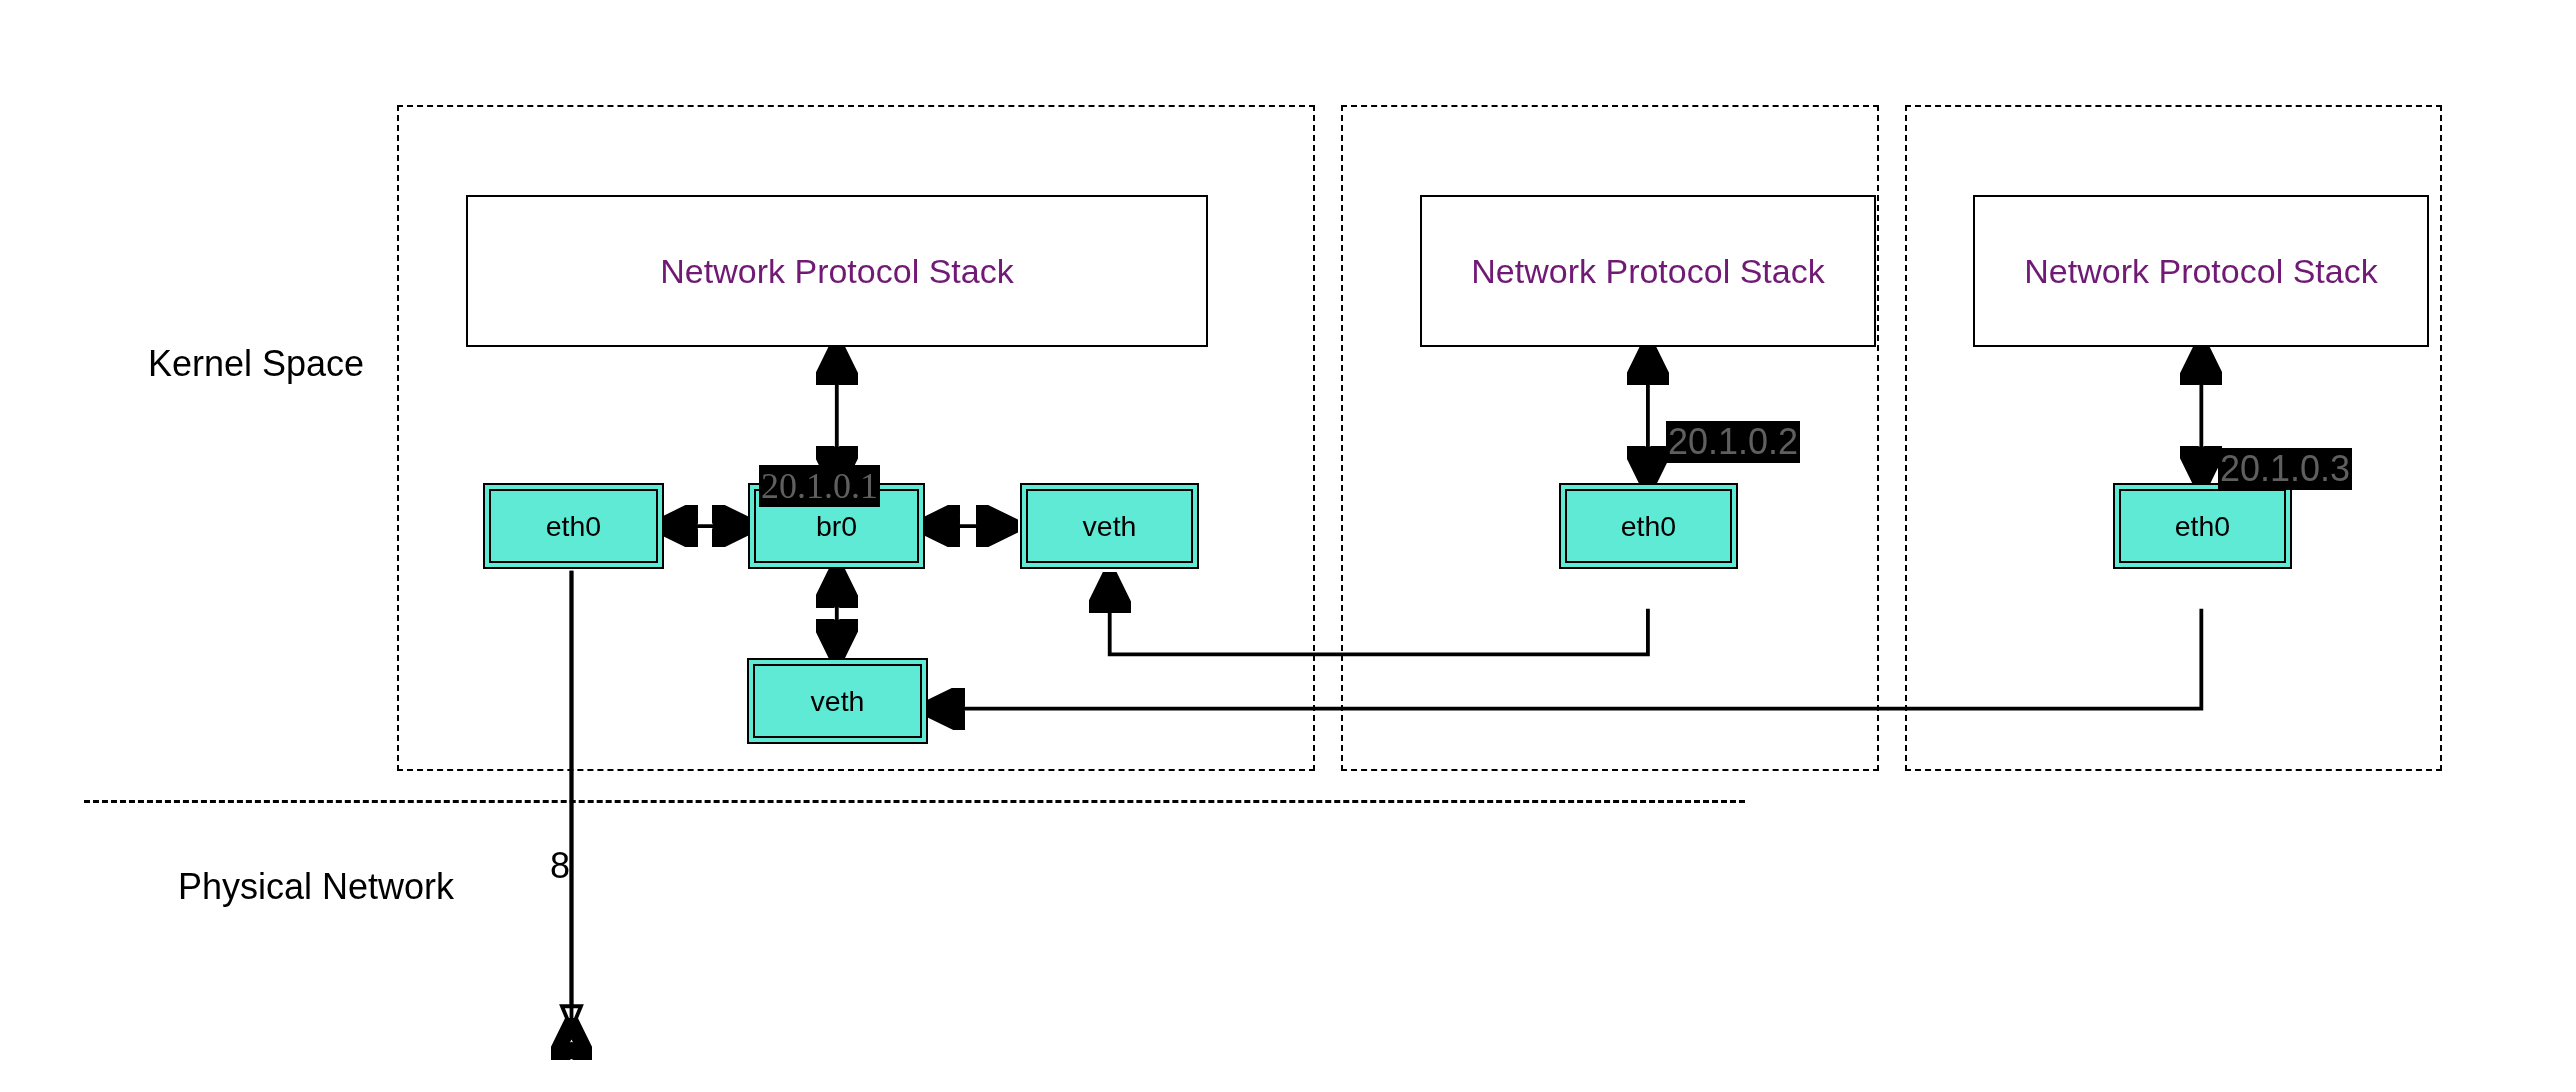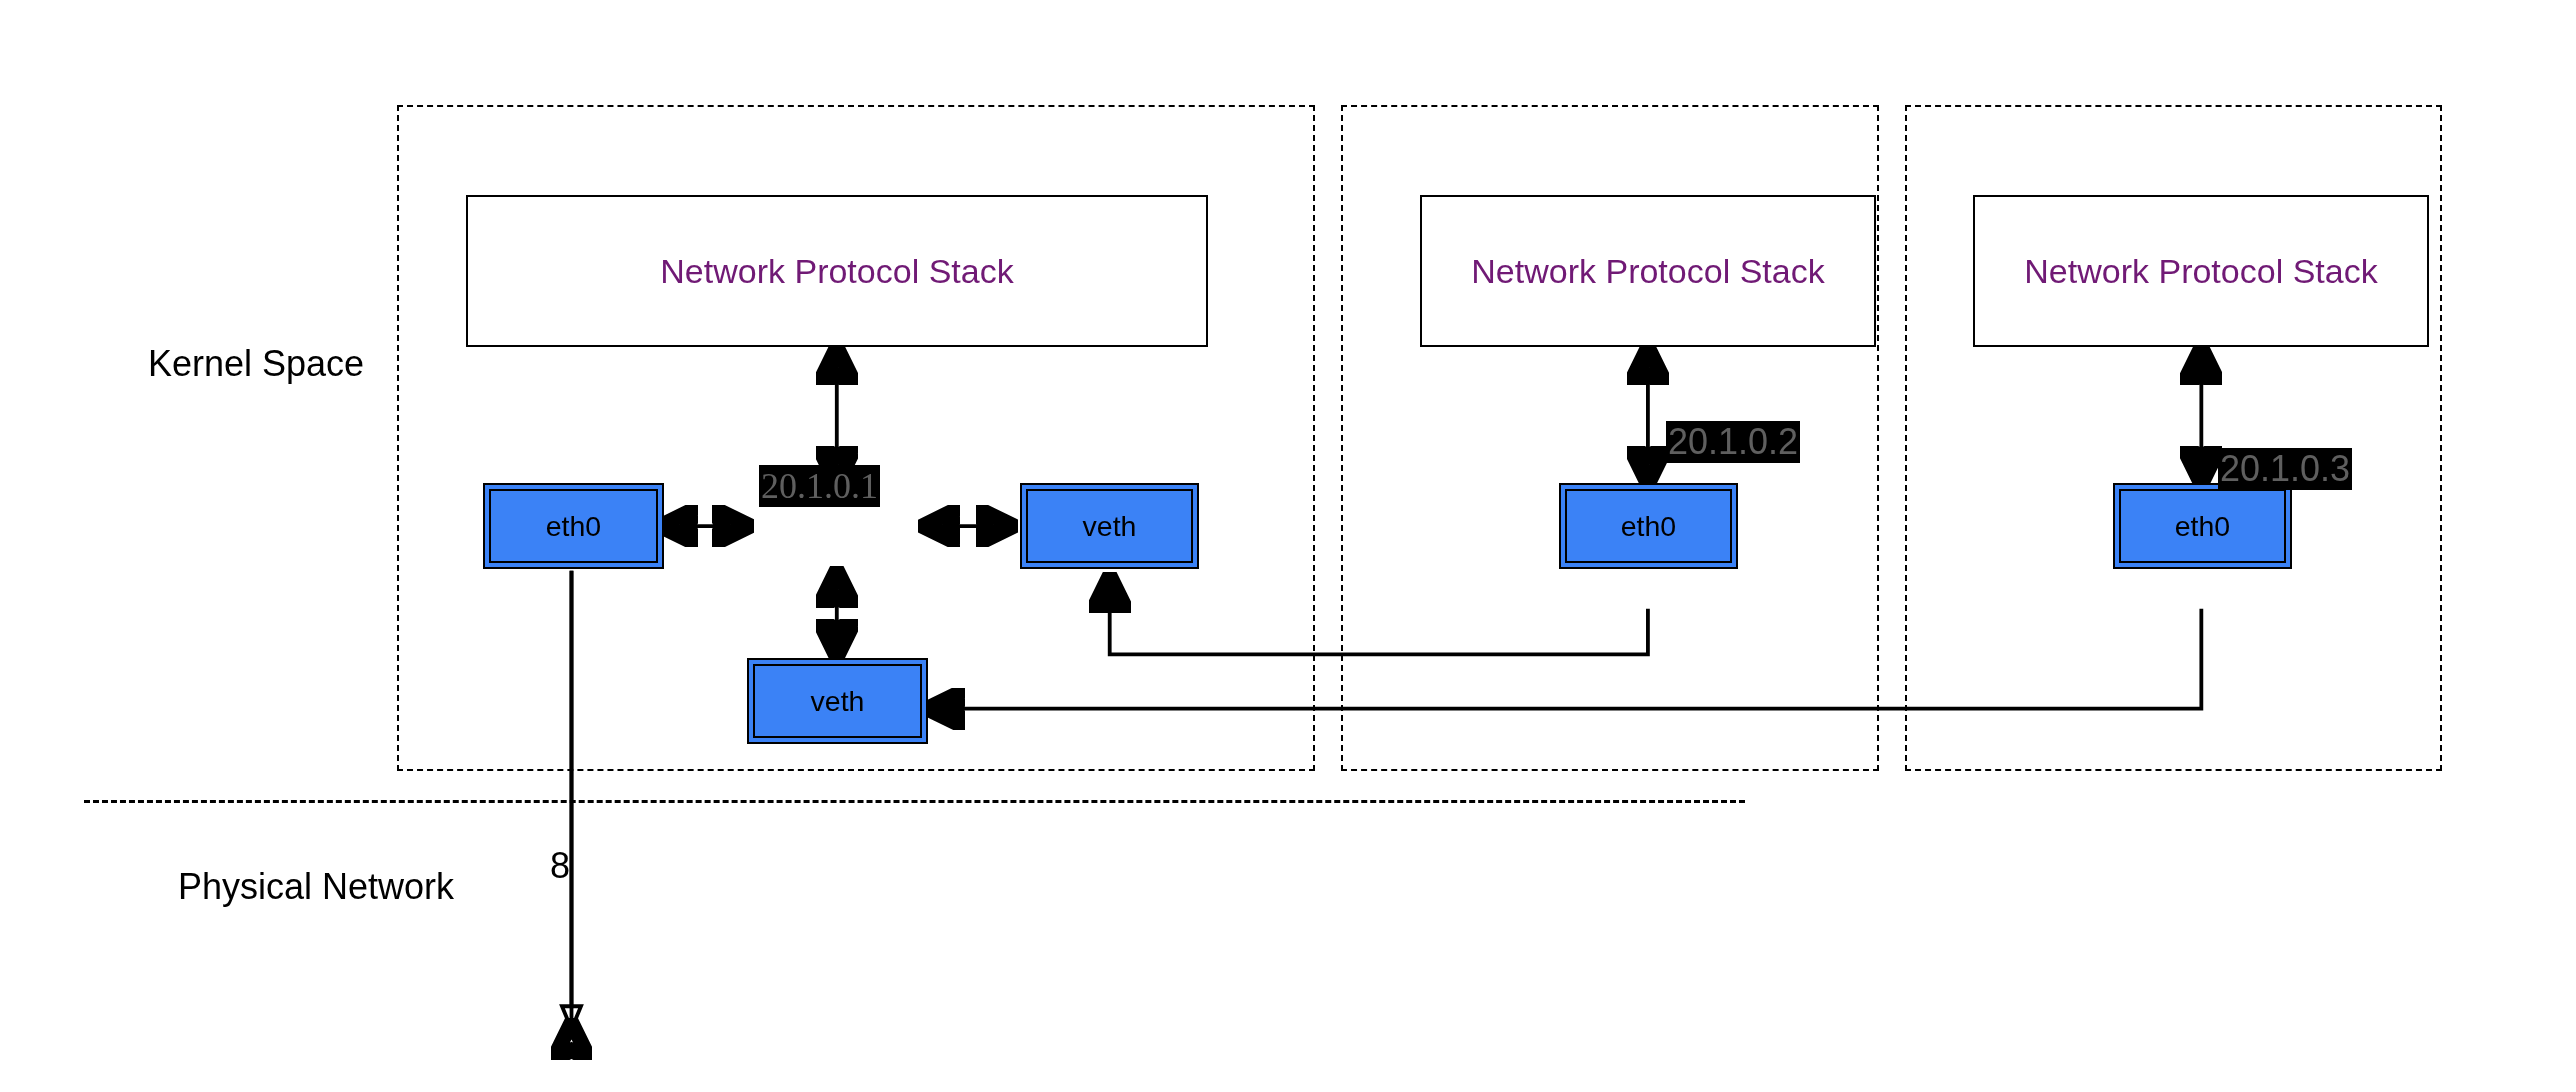--- a/index.html
+++ b/index.html
@@ -45,21 +45,21 @@
     justify-content: center;
     font-size: 34px;
     color: #701a75;
     white-space: nowrap;
   }
 
   
   .iface-box {
     position: absolute;
     border: 2.9px solid #000000;
-    background: #3b82f6;
+    background: #5eead4;
     box-sizing: border-box;
     padding: 3.8px;
   }
   .iface-box > .inner {
     width: 100%;
     height: 100%;
     border: 2.9px solid #000000;
     box-sizing: border-box;
     display: flex;
     align-items: center;
@@ -157,20 +157,23 @@
   <div class="stack-box" style="left:466px; top:195px; width:742px; height:152px;">Network Protocol Stack</div>
 
   <div class="stack-box" style="left:1420px; top:195px; width:456px; height:152px;">Network Protocol Stack</div>
 
   <div class="stack-box" style="left:1973px; top:195px; width:456px; height:152px;">Network Protocol Stack</div>
 
   <div class="iface-box" style="left:483px; top:483px; width:181px; height:86px;">
     <span class="inner">eth0</span>
   </div>
 
+  <div class="iface-box" style="left:748px; top:483px; width:177px; height:86px;">
+    <span class="inner">br0</span>
+  </div>
 
   <div class="iface-box" style="left:1020px; top:483px; width:179px; height:86px;">
     <span class="inner">veth</span>
   </div>
 
   <div class="iface-box" style="left:747px; top:658px; width:181px; height:86px;">
     <span class="inner">veth</span>
   </div>
 
   <div class="iface-box" style="left:1559px; top:483px; width:179px; height:86px;">

